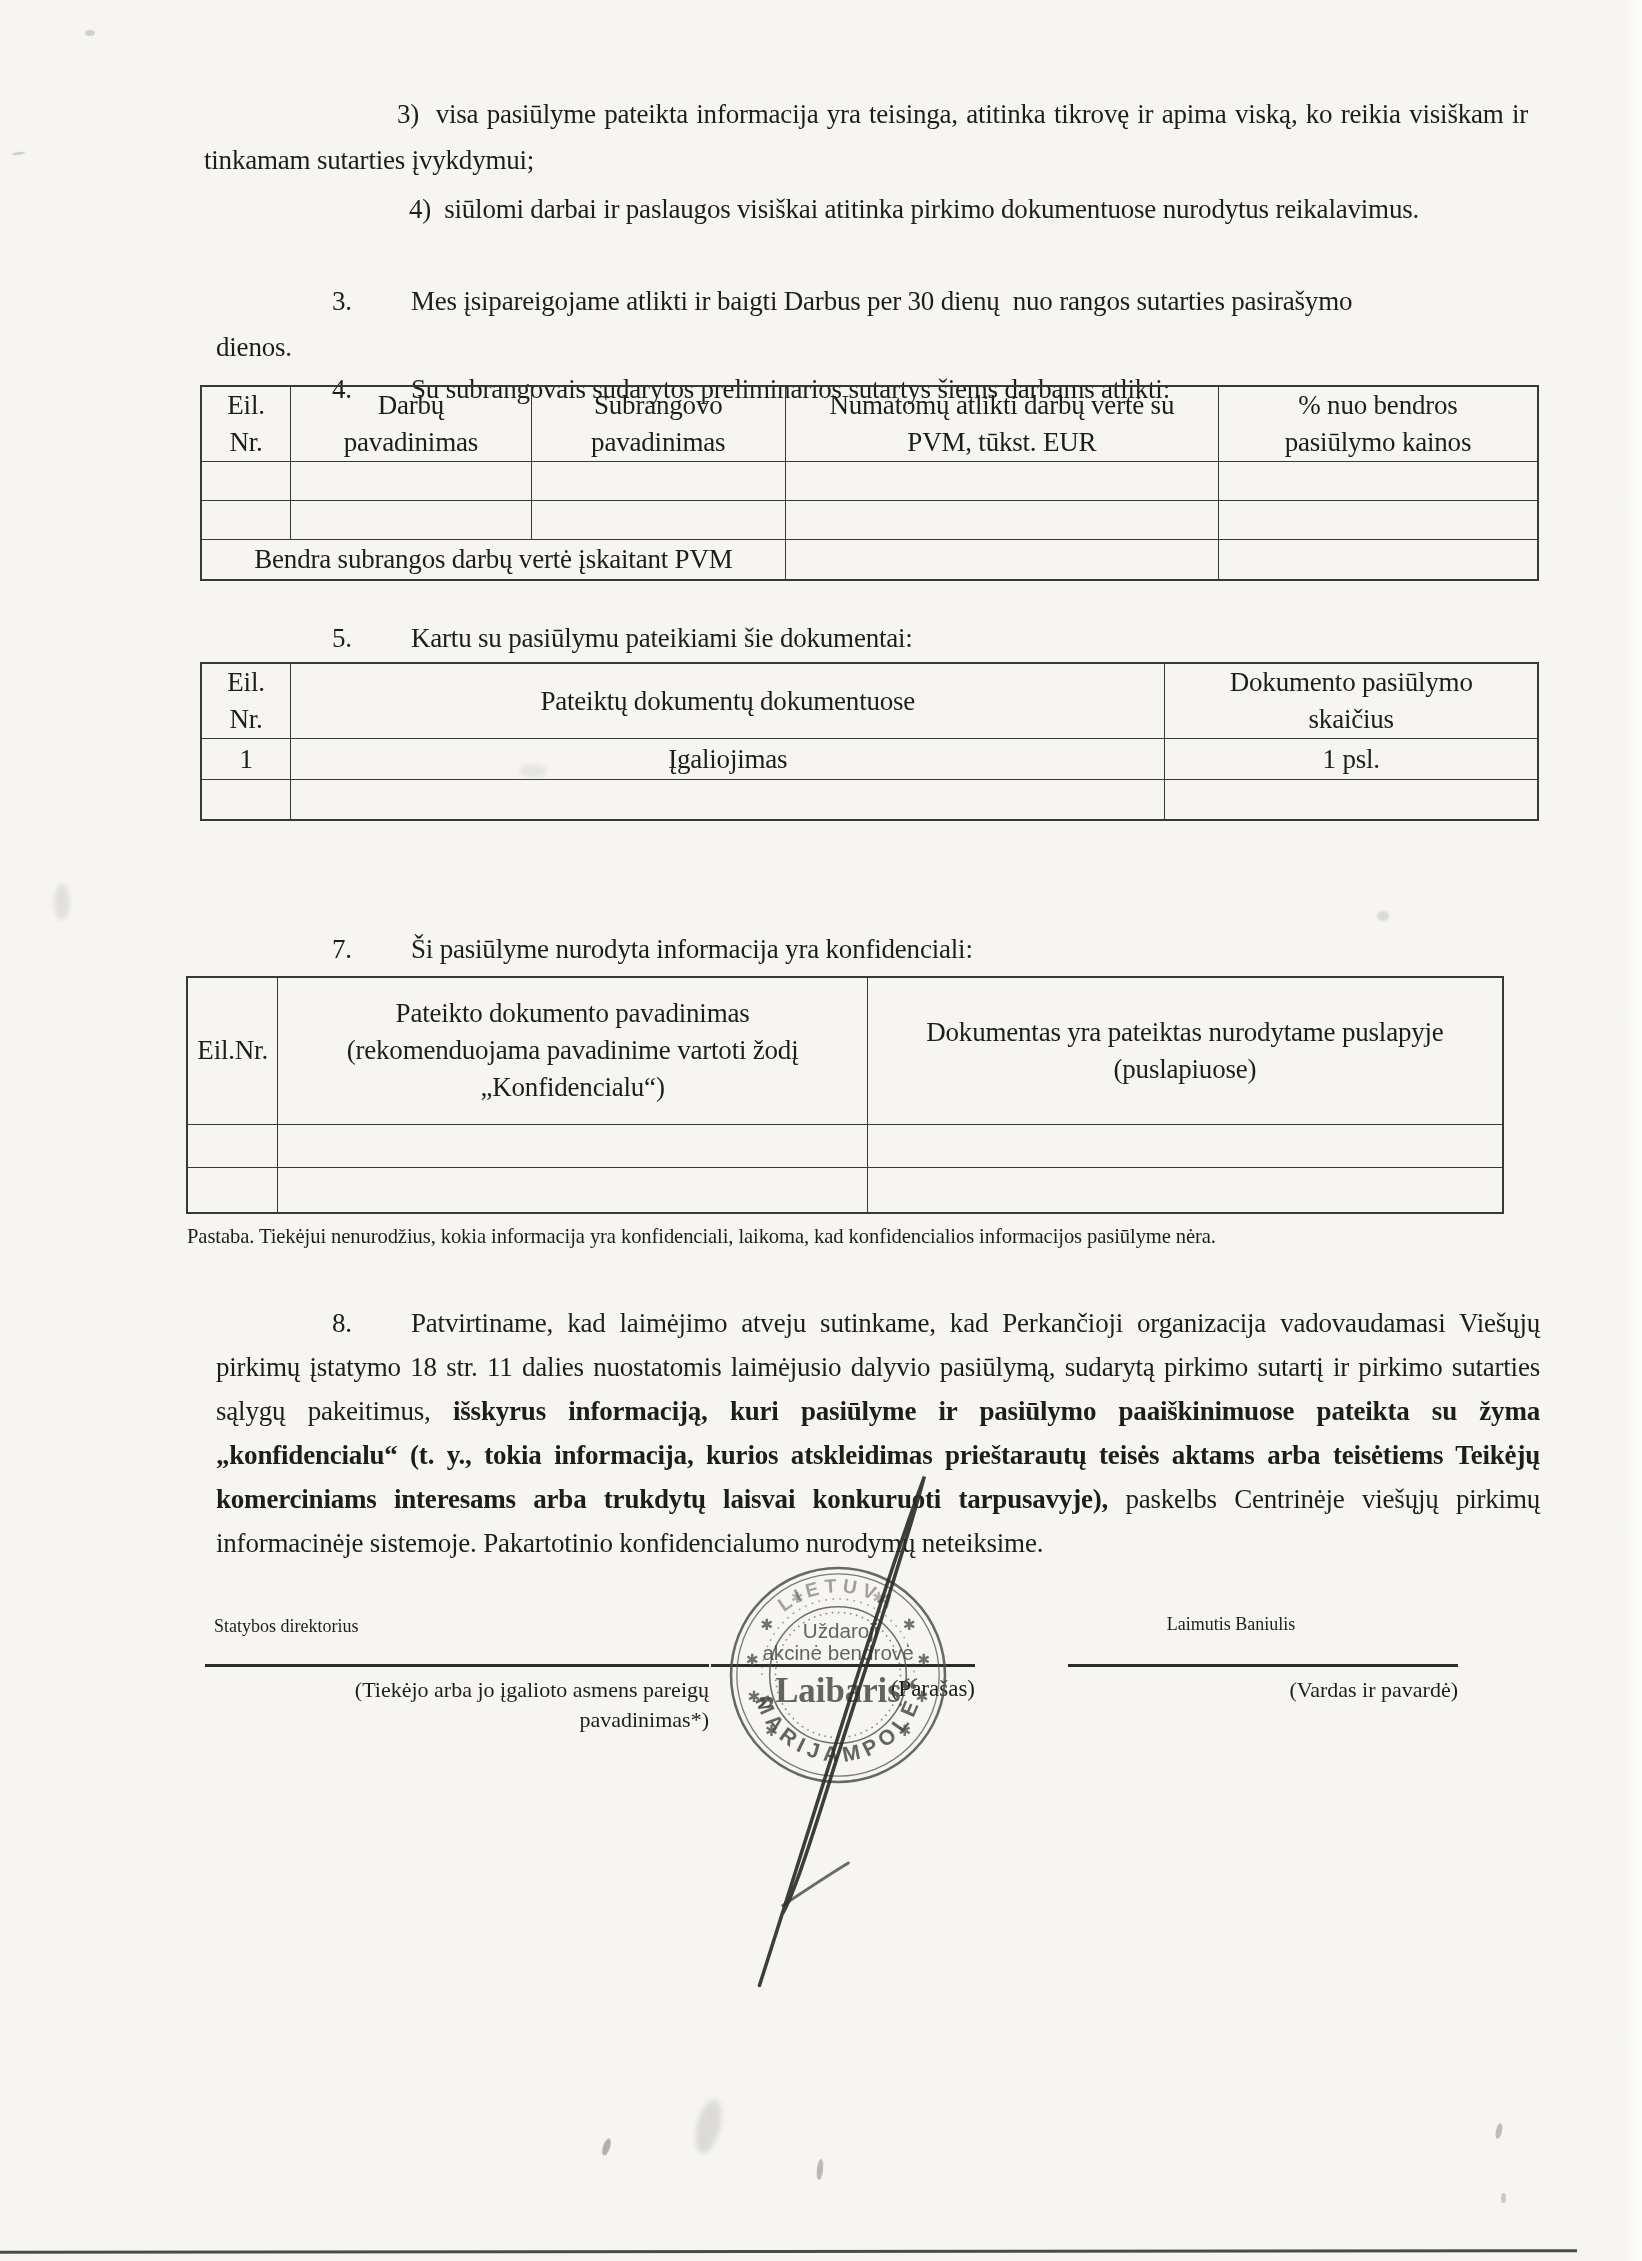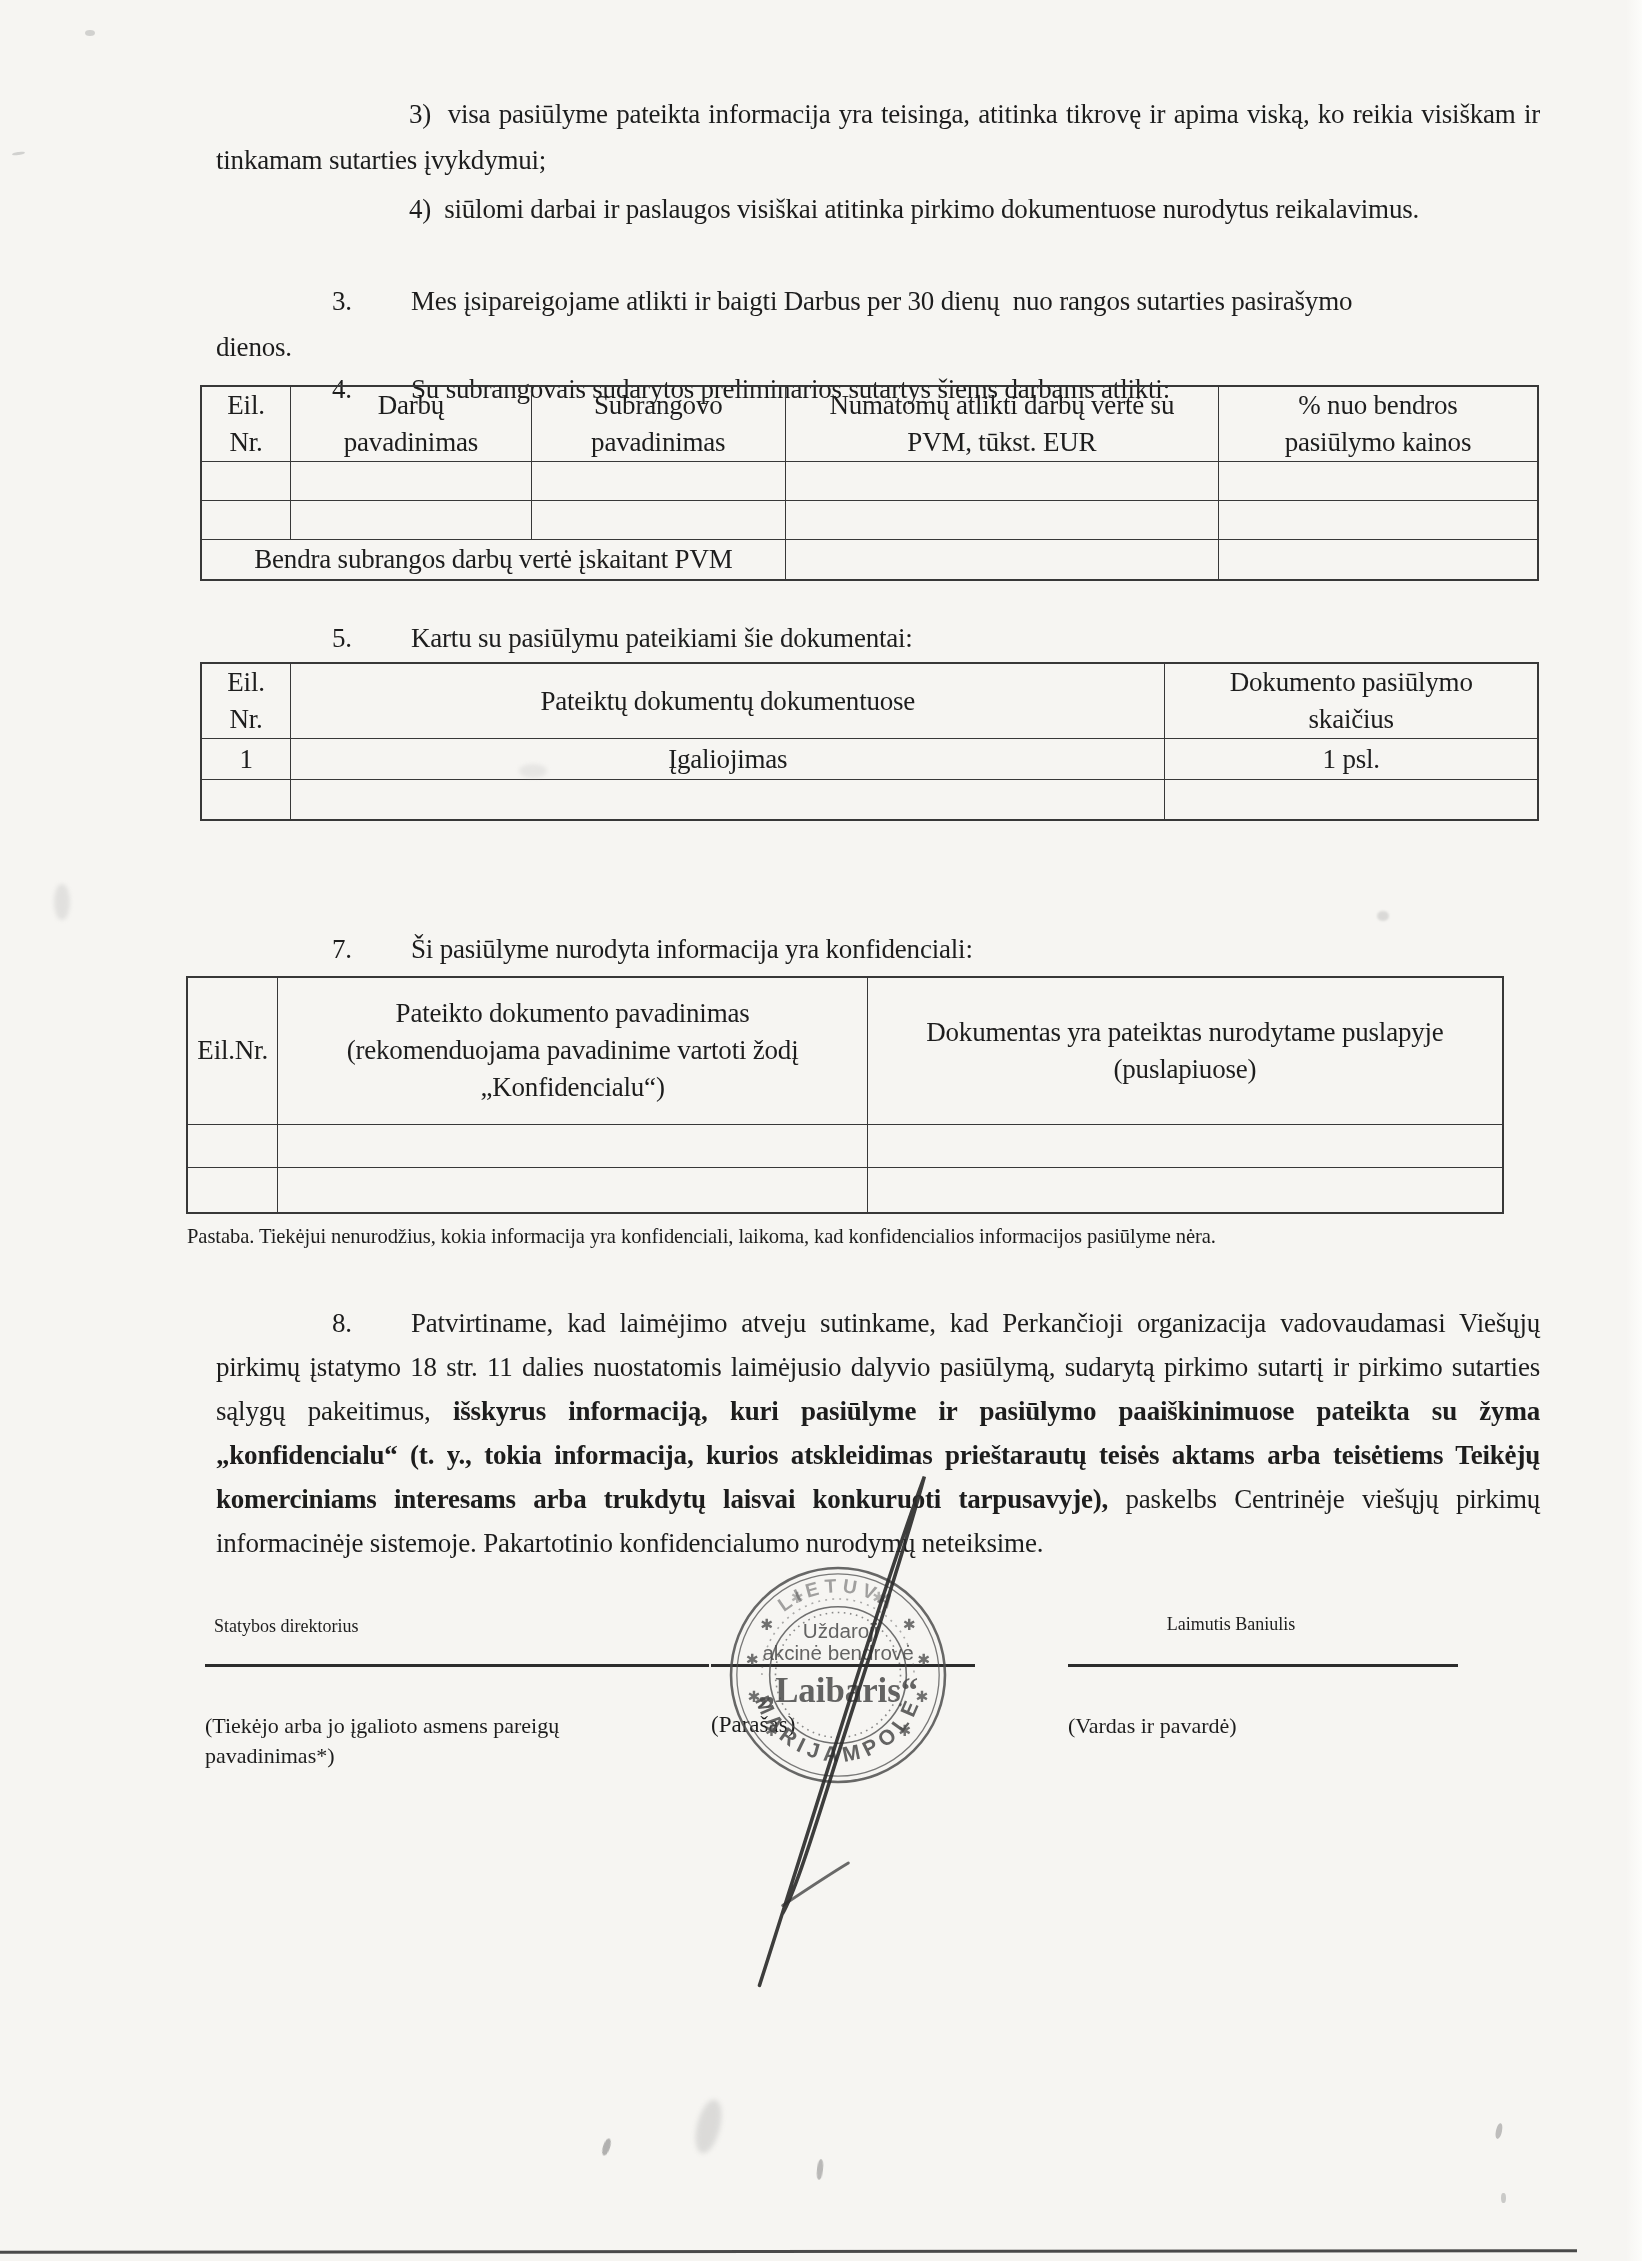--- a/index.html
+++ b/index.html
@@ -18,37 +18,37 @@
     border:2.6px solid #383838;font-size:27px;letter-spacing:-0.2px;}
   table.tbl th,table.tbl td{border:1.9px solid #383838;padding:0 6.4px;vertical-align:middle;}
   table.tbl th{font-weight:normal;text-align:center;white-space:pre-line;line-height:37px;}
   table.tbl td{text-align:center;}
   td.lft{padding-left:10.3px;}
   
   .note{font-size:20.6px;letter-spacing:-0.1px;}
   
   .sig-title{font-size:18px;}
   .sig-line{position:absolute;height:2.6px;background:#2c2c2c;}
-  .sig-cap{font-size:22px;text-align:left;white-space:pre-line;line-height:30px;margin-top:36px;}
+  .sig-cap{font-size:22px;text-align:right;white-space:pre-line;line-height:30px;}
   .ctr{text-align:center;}
   
   .stamp-svg{position:absolute;left:722px;top:1559px;width:232px;height:232px;}
   .sign-svg{position:absolute;left:709px;top:1456px;width:271px;height:541px;}
   
   .af{position:absolute;border-radius:50%;}
   .scanline{position:absolute;left:0;top:2250px;width:1577px;height:3.2px;background:#4a4a4a;transform:rotate(-0.06deg);}
   .edge-right{position:absolute;right:0;top:0;width:17px;height:100%;
     background:linear-gradient(to right,rgba(253,253,251,0),#fdfdfb);}
 </style>
 </head>
 <body>
 
 <div class="page">
 
-  <p class="blk para sub" style="left:216px;top:91px;width:1324px;">3)&nbsp; visa pasiūlyme pateikta informacija yra teisinga, atitinka tikrovę ir apima viską, ko reikia visiškam ir tinkamam sutarties įvykdymui;</p>
+  <p class="blk para sub" style="left:204px;top:91px;width:1324px;">3)&nbsp; visa pasiūlyme pateikta informacija yra teisinga, atitinka tikrovę ir apima viską, ko reikia visiškam ir tinkamam sutarties įvykdymui;</p>
 
   <p class="blk para sub" style="left:216px;top:186px;width:1324px;">4)&nbsp; siūlomi darbai ir paslaugos visiškai atitinka pirkimo dokumentuose nurodytus reikalavimus.</p>
 
   <p class="blk para item" style="left:216px;top:278px;width:1324px;"><span class="inum">3.</span><span>Mes įsipareigojame atlikti ir baigti Darbus per 30 dienų&nbsp; nuo rangos sutarties pasirašymo</span><br>
      <span>dienos.</span></p>
 
   <p class="blk para item oneline" style="left:216px;top:366px;width:1324px;"><span class="inum">4.</span><span>Su subrangovais sudarytos preliminarios sutartys šiems darbams atlikti:</span></p>
 
   <table class="tbl" style="left:200px;top:385px;width:1339px;">
     <colgroup>

